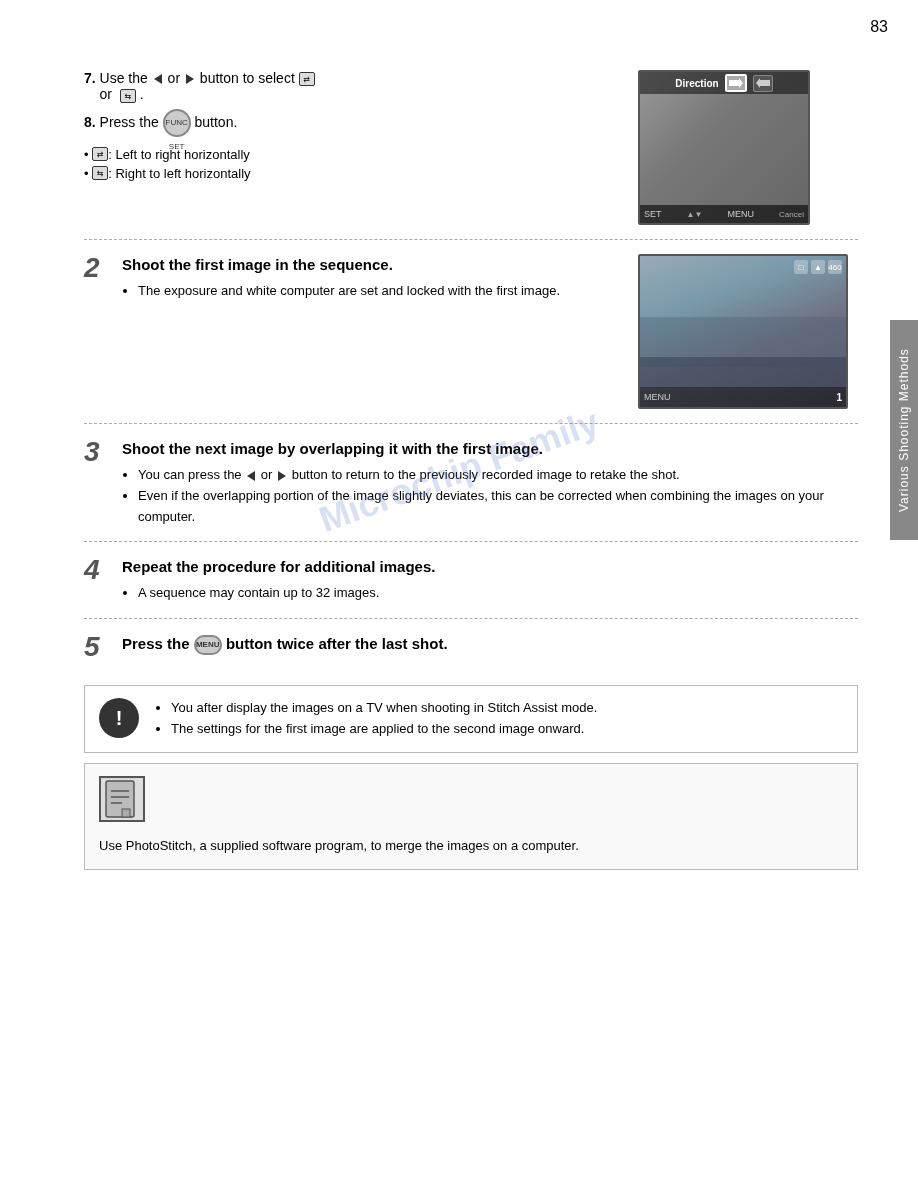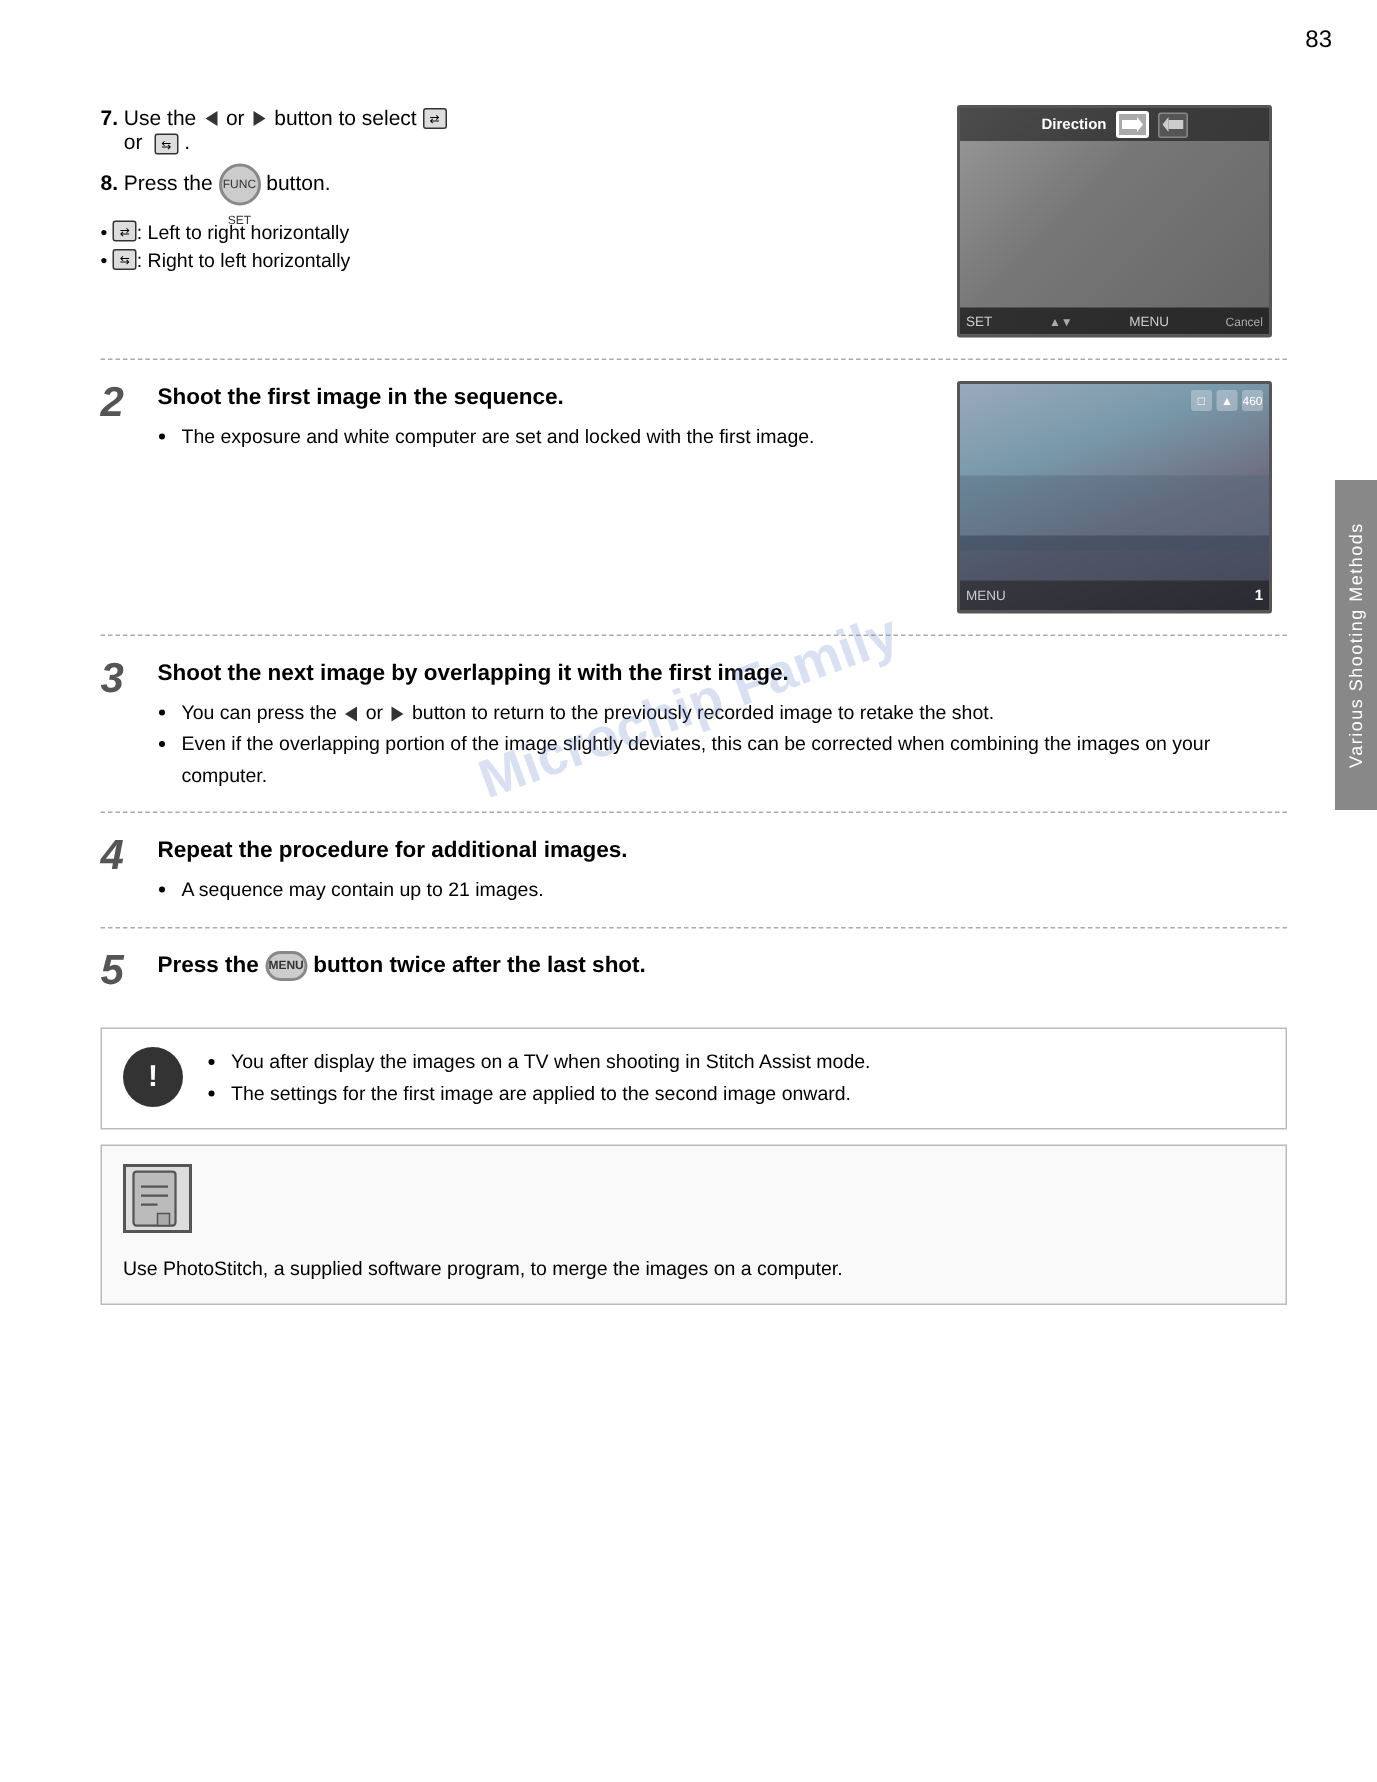--- a/index.html
+++ b/index.html
@@ -34,21 +34,21 @@
       transform: rotate(180deg);
       padding: 12px 6px;
       letter-spacing: 1px;
       height: 220px;
       display: flex;
       align-items: center;
       justify-content: center;
     }
 
     .main-content {
-      margin-left: 67px;
+      margin-left: 84px;
       margin-right: 50px;
       margin-top: 60px;
       padding-right: 10px;
     }
 
     
     .step-section {
       display: flex;
       border-top: 1px dashed #aaa;
       padding: 14px 0 14px 0;
@@ -103,21 +103,21 @@
       flex: 1;
     }
 
     .top-instruction-image {
       width: 220px;
       flex-shrink: 0;
     }
 
     
     .camera-screen {
-      width: 210px;
+      width: 172px;
       height: 155px;
       background: #888;
       border: 2px solid #555;
       border-radius: 2px;
       position: relative;
       overflow: hidden;
     }
 
     .camera-screen-overlay {
       position: absolute;
@@ -514,21 +514,21 @@
     </div>
   </div>
 
   <div class="step-section">
     <div class="step-number-col">
       <div class="step-number">4</div>
     </div>
     <div class="step-content">
       <h2>Repeat the procedure for additional images.</h2>
       <ul>
-        <li>A sequence may contain up to 21 images.</li>
+        <li>A sequence may contain up to 32 images.</li>
       </ul>
     </div>
   </div>
 
   <div class="step-full">
     <div class="step-number-col">
       <div class="step-number">5</div>
     </div>
     <div class="step-single-col">
       <h2 style="font-size:15px; font-weight:bold; line-height:1.5;">

